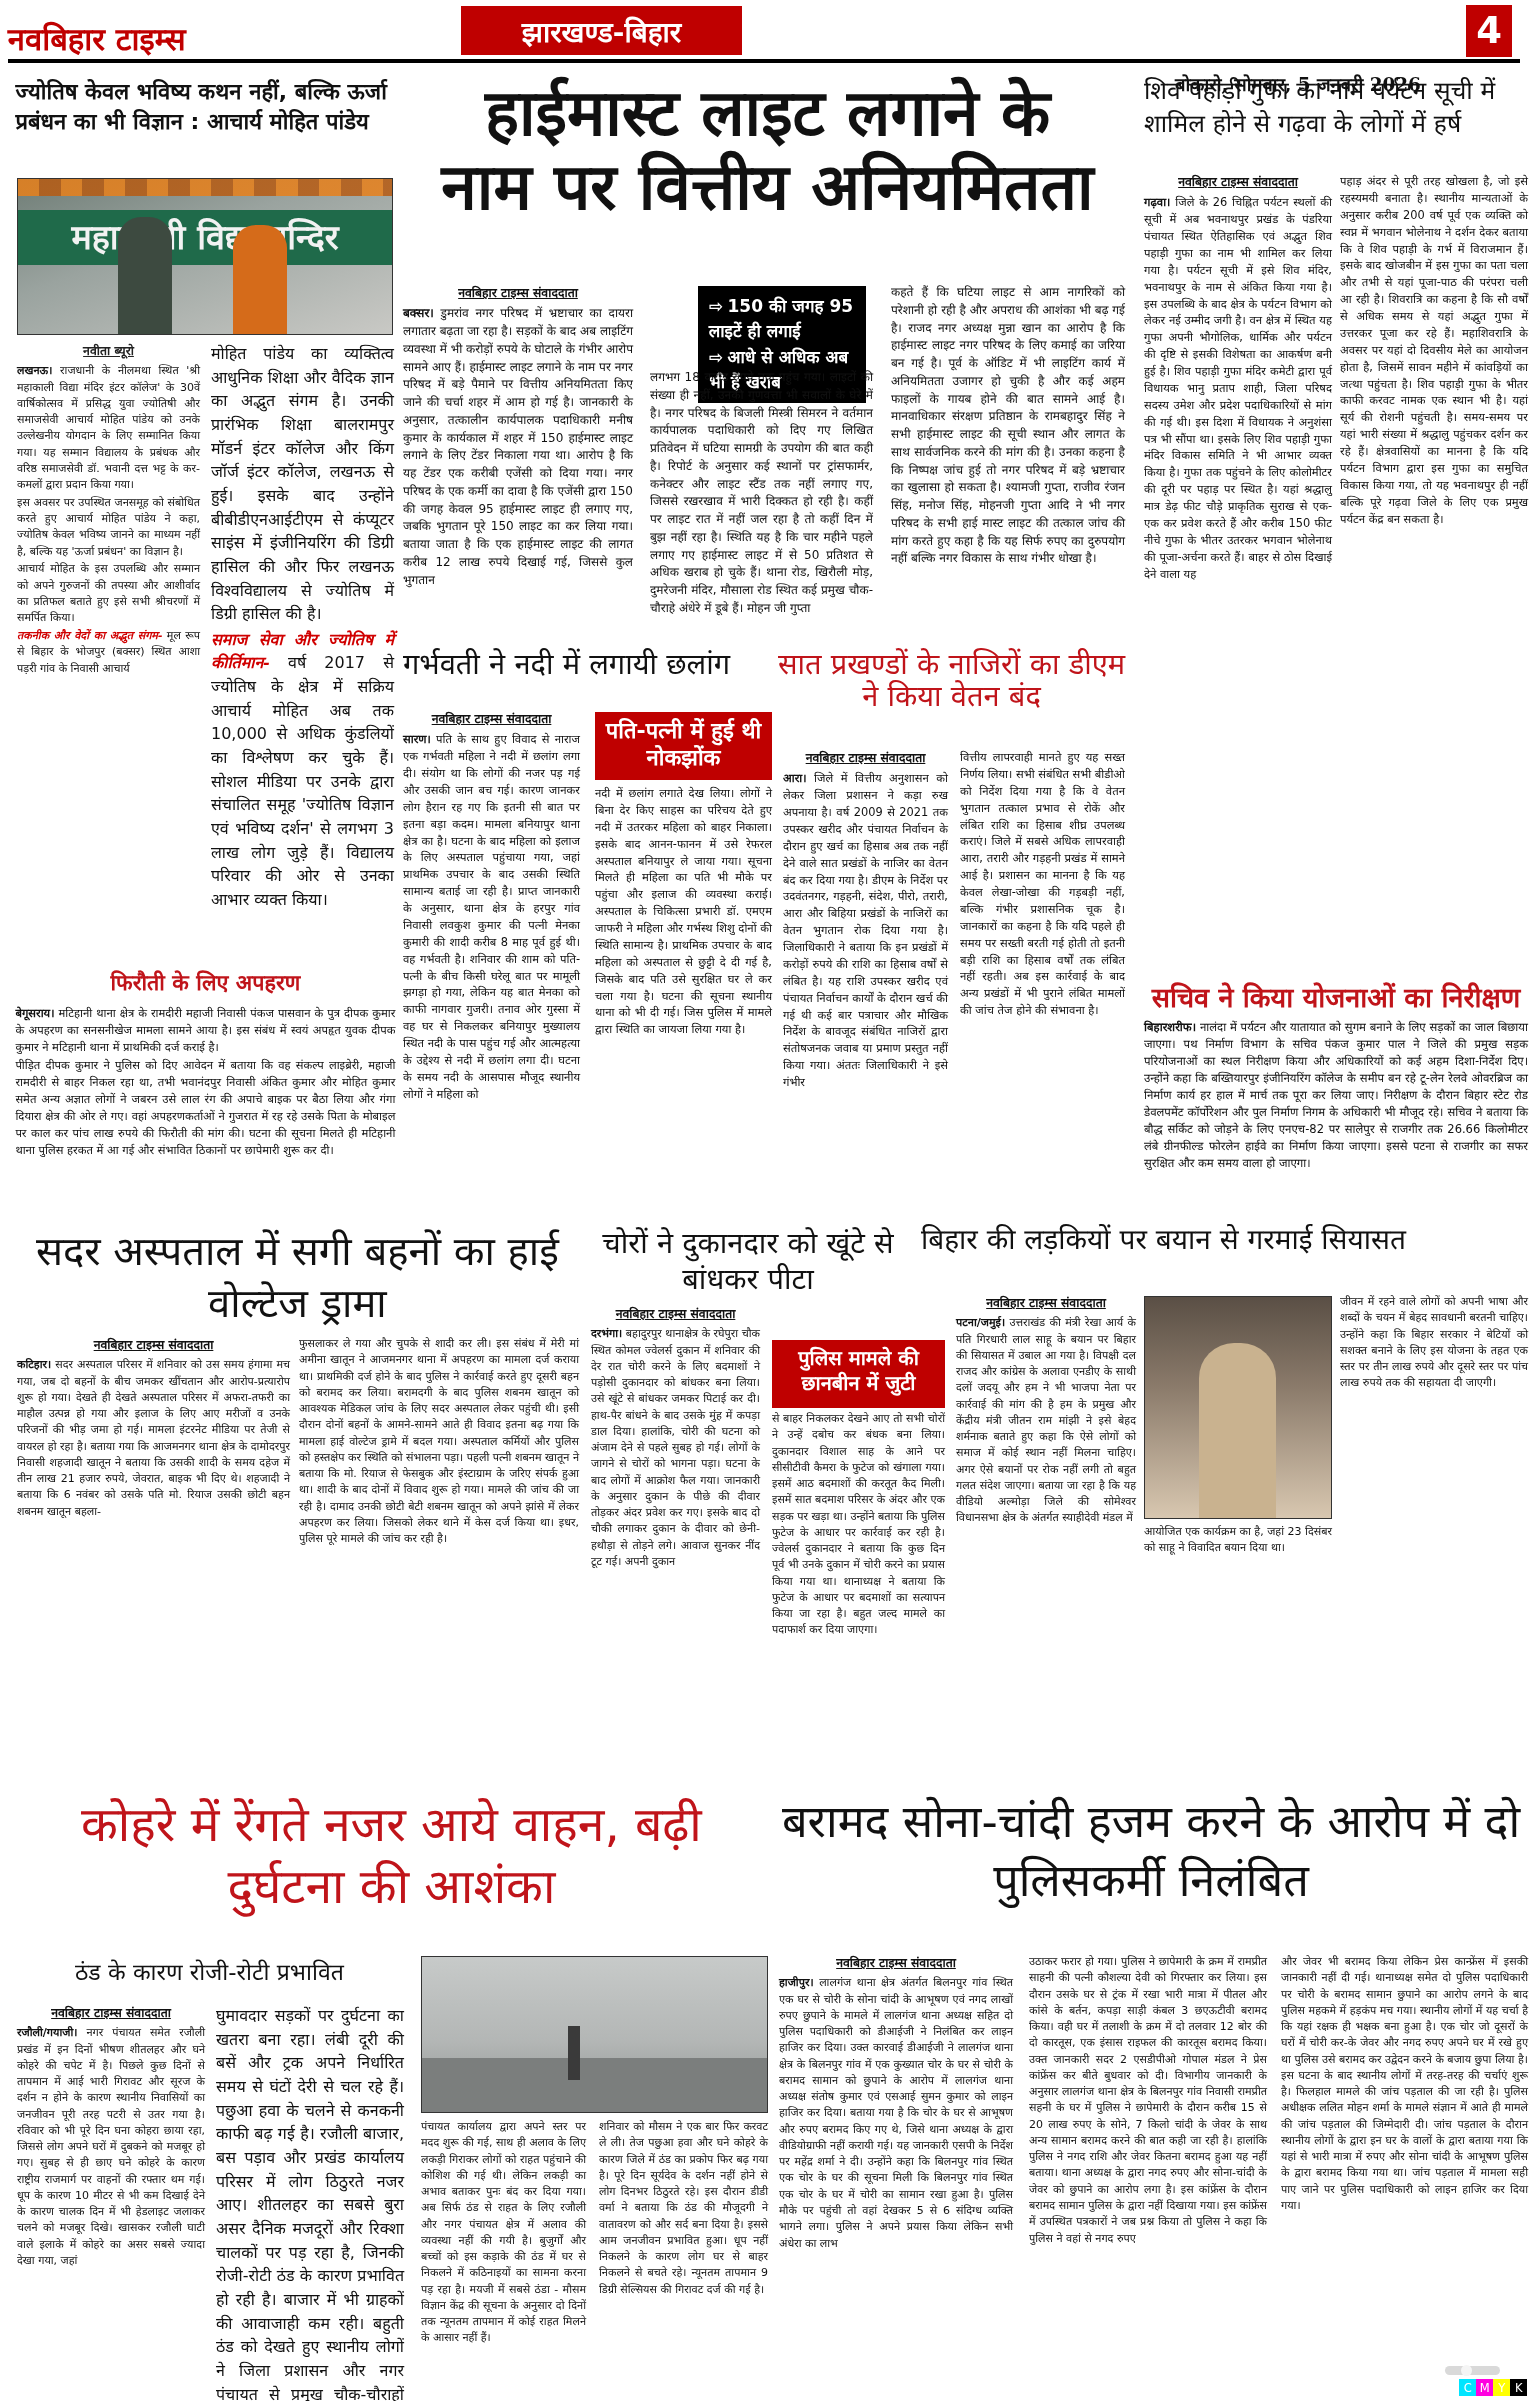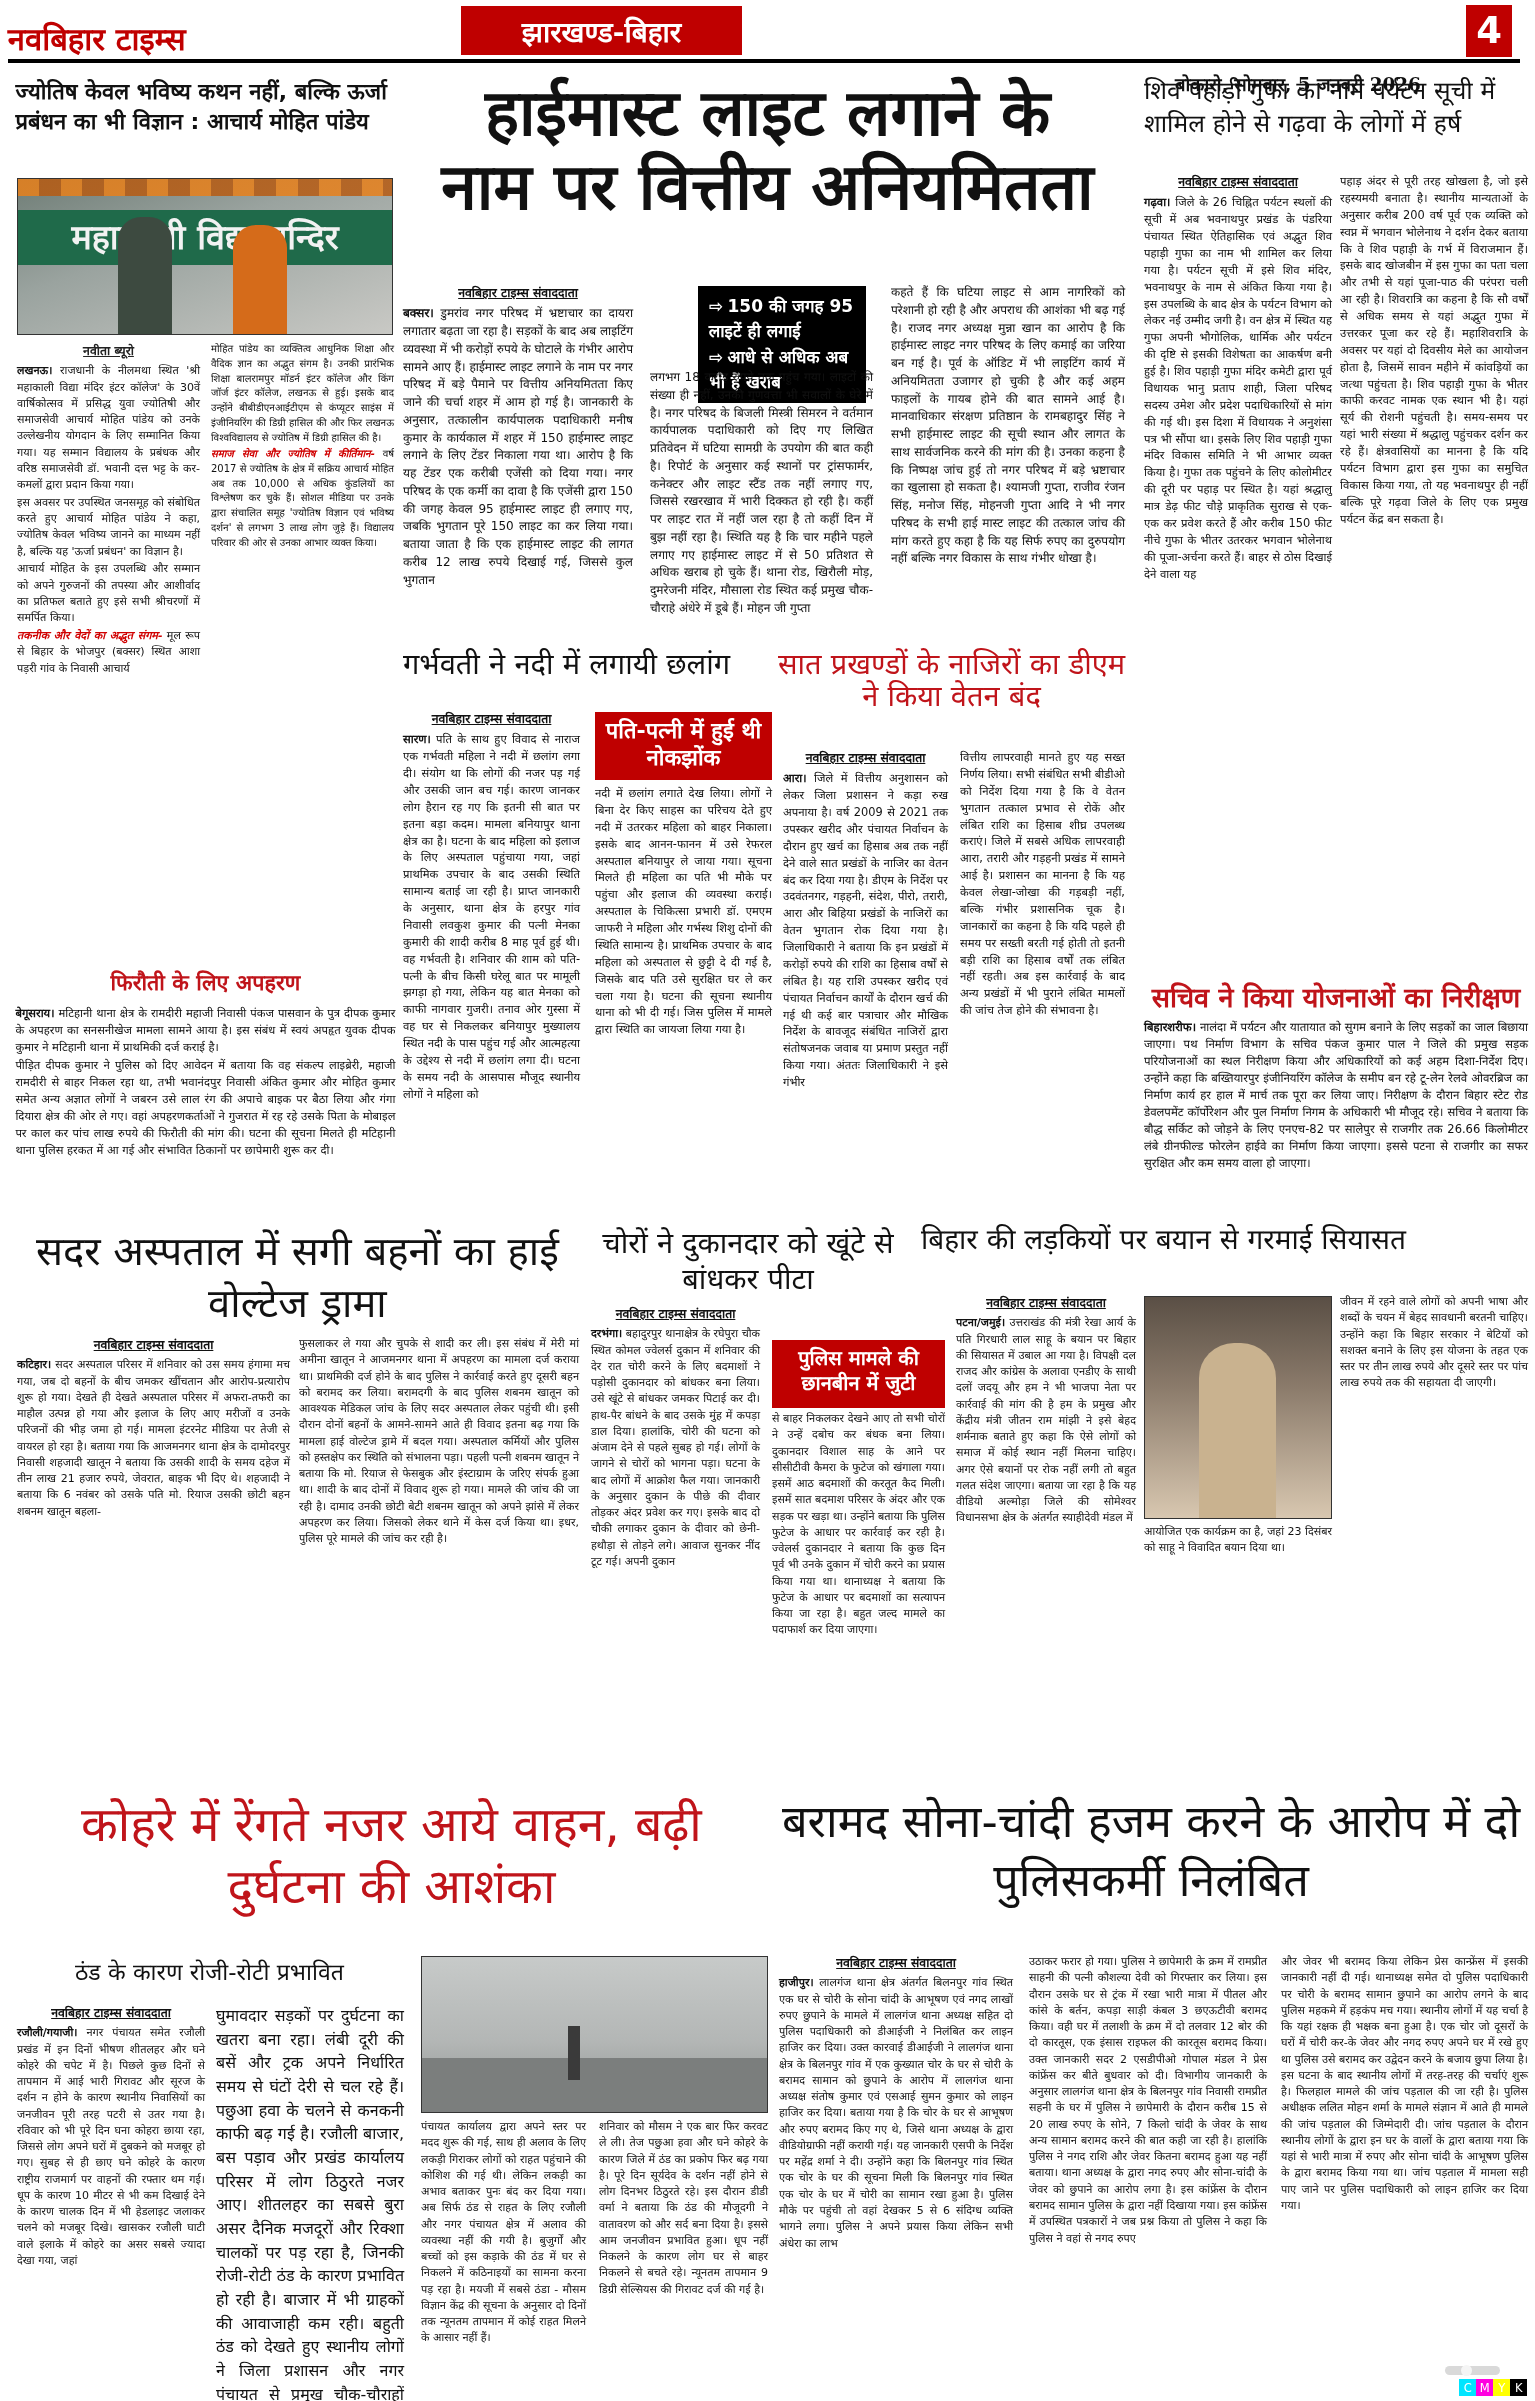--- a/index.html
+++ b/index.html
@@ -50,21 +50,21 @@
   <div style="position:absolute; left:100px; top:38px; width:54px; height:119px; background:#3d4a40; border-radius:23px 23px 0 0;"></div>
   <div style="position:absolute; left:215px; top:46px; width:54px; height:111px; background:#d56b1a; border-radius:23px 23px 0 0;"></div>
 </div>
 <div class="abs body-text" style="left:17px; top:342px; width:183px; font-size:11px;">
   <div class="byline" style="color:#222;">नवीता ब्यूरो</div>
   <p><span class="lead">लखनऊ।</span> <span>राजधानी के नीलमथा स्थित 'श्री महाकाली विद्या मंदिर इंटर कॉलेज' के 30वें वार्षिकोत्सव में प्रसिद्ध युवा ज्योतिषी और समाजसेवी आचार्य मोहित पांडेय को उनके उल्लेखनीय योगदान के लिए सम्मानित किया गया। यह सम्मान विद्यालय के प्रबंधक और वरिष्ठ समाजसेवी डॉ. भवानी दत्त भट्ट के कर-कमलों द्वारा प्रदान किया गया।</span></p>
   <p>इस अवसर पर उपस्थित जनसमूह को संबोधित करते हुए आचार्य मोहित पांडेय ने कहा, ज्योतिष केवल भविष्य जानने का माध्यम नहीं है, बल्कि यह 'ऊर्जा प्रबंधन' का विज्ञान है।</p>
   <p>आचार्य मोहित के इस उपलब्धि और सम्मान को अपने गुरुजनों की तपस्या और आशीर्वाद का प्रतिफल बताते हुए इसे सभी श्रीचरणों में समर्पित किया।</p>
   <p><span class="red-italic">तकनीक और वेदों का अद्भुत संगम-</span> <span>मूल रूप से बिहार के भोजपुर (बक्सर) स्थित आशा पड़री गांव के निवासी आचार्य</span></p>
 </div>
-<div class="abs body-text" style="left:211px; top:342px; width:183px; font-size:10px;">
+<div class="abs body-text" style="left:211px; top:342px; width:183px; font-size:16px;">
   <p>मोहित पांडेय का व्यक्तित्व आधुनिक शिक्षा और वैदिक ज्ञान का अद्भुत संगम है। उनकी प्रारंभिक शिक्षा बालरामपुर मॉडर्न इंटर कॉलेज और किंग जॉर्ज इंटर कॉलेज, लखनऊ से हुई। इसके बाद उन्होंने बीबीडीएनआईटीएम से कंप्यूटर साइंस में इंजीनियरिंग की डिग्री हासिल की और फिर लखनऊ विश्वविद्यालय से ज्योतिष में डिग्री हासिल की है।</p>
   <p><span class="red-italic">समाज सेवा और ज्योतिष में कीर्तिमान-</span> <span>वर्ष 2017 से ज्योतिष के क्षेत्र में सक्रिय आचार्य मोहित अब तक 10,000 से अधिक कुंडलियों का विश्लेषण कर चुके हैं। सोशल मीडिया पर उनके द्वारा संचालित समूह 'ज्योतिष विज्ञान एवं भविष्य दर्शन' से लगभग 3 लाख लोग जुड़े हैं। विद्यालय परिवार की ओर से उनका आभार व्यक्त किया।</span></p>
 </div>
 
 <div class="abs" style="left:15.4px; top:971px; width:380px;">
   <div class="head head-red" style="font-size:21.5px; text-align:center; margin-bottom:10.7px;">फिरौती के लिए अपहरण</div>
   <div class="body-text" style="font-size:11.4px;">
     <p><span class="lead">बेगूसराय।</span> <span>मटिहानी थाना क्षेत्र के रामदीरी महाजी निवासी पंकज पासवान के पुत्र दीपक कुमार के अपहरण का सनसनीखेज मामला सामने आया है। इस संबंध में स्वयं अपहृत युवक दीपक कुमार ने मटिहानी थाना में प्राथमिकी दर्ज कराई है।</span></p>
     <p>पीड़ित दीपक कुमार ने पुलिस को दिए आवेदन में बताया कि वह संकल्प लाइब्रेरी, महाजी रामदीरी से बाहर निकल रहा था, तभी भवानंदपुर निवासी अंकित कुमार और मोहित कुमार समेत अन्य अज्ञात लोगों ने जबरन उसे लाल रंग की अपाचे बाइक पर बैठा लिया और गंगा दियारा क्षेत्र की ओर ले गए। वहां अपहरणकर्ताओं ने गुजरात में रह रहे उसके पिता के मोबाइल पर काल कर पांच लाख रुपये की फिरौती की मांग की। घटना की सूचना मिलते ही मटिहानी थाना पुलिस हरकत में आ गई और संभावित ठिकानों पर छापेमारी शुरू कर दी।</p>
   </div>

